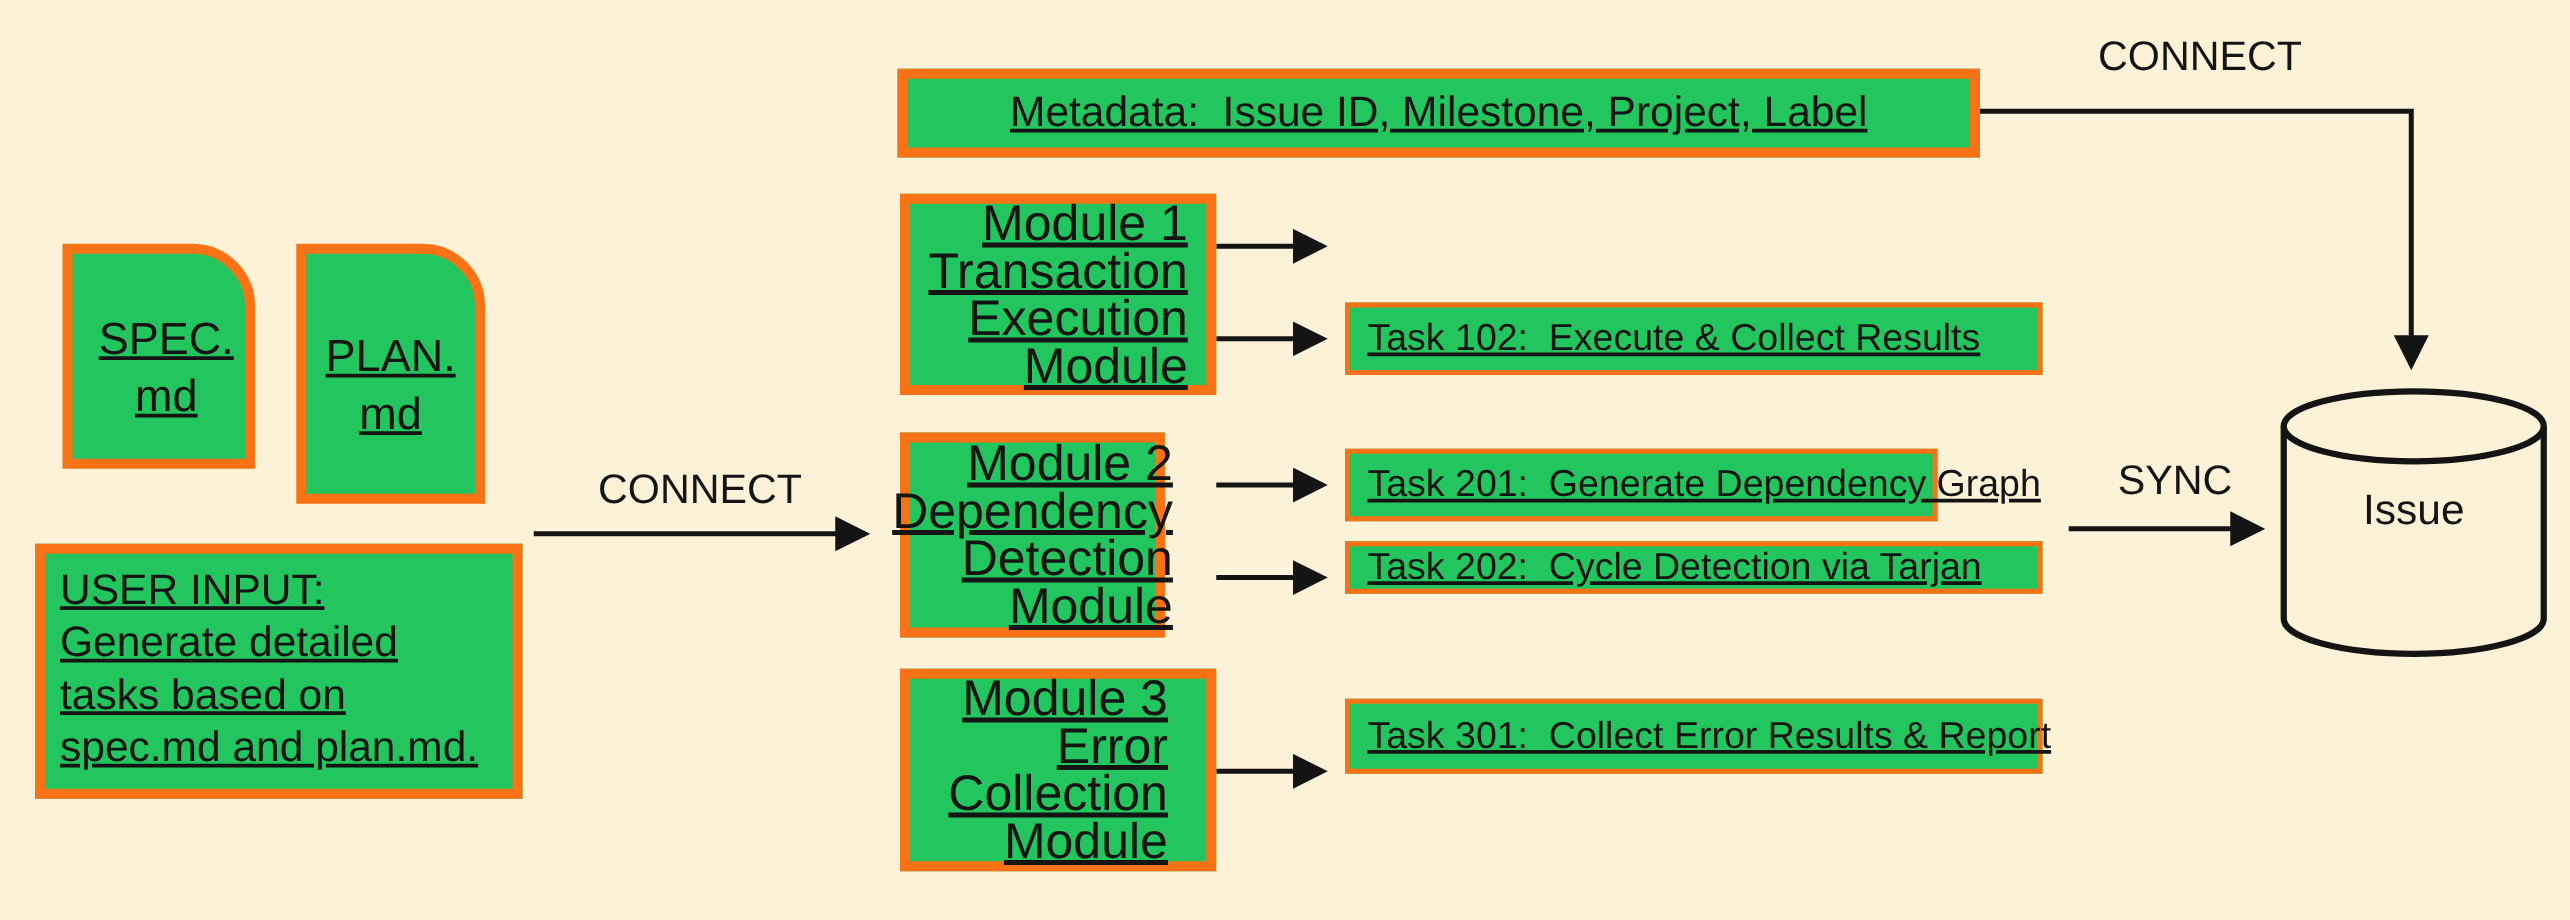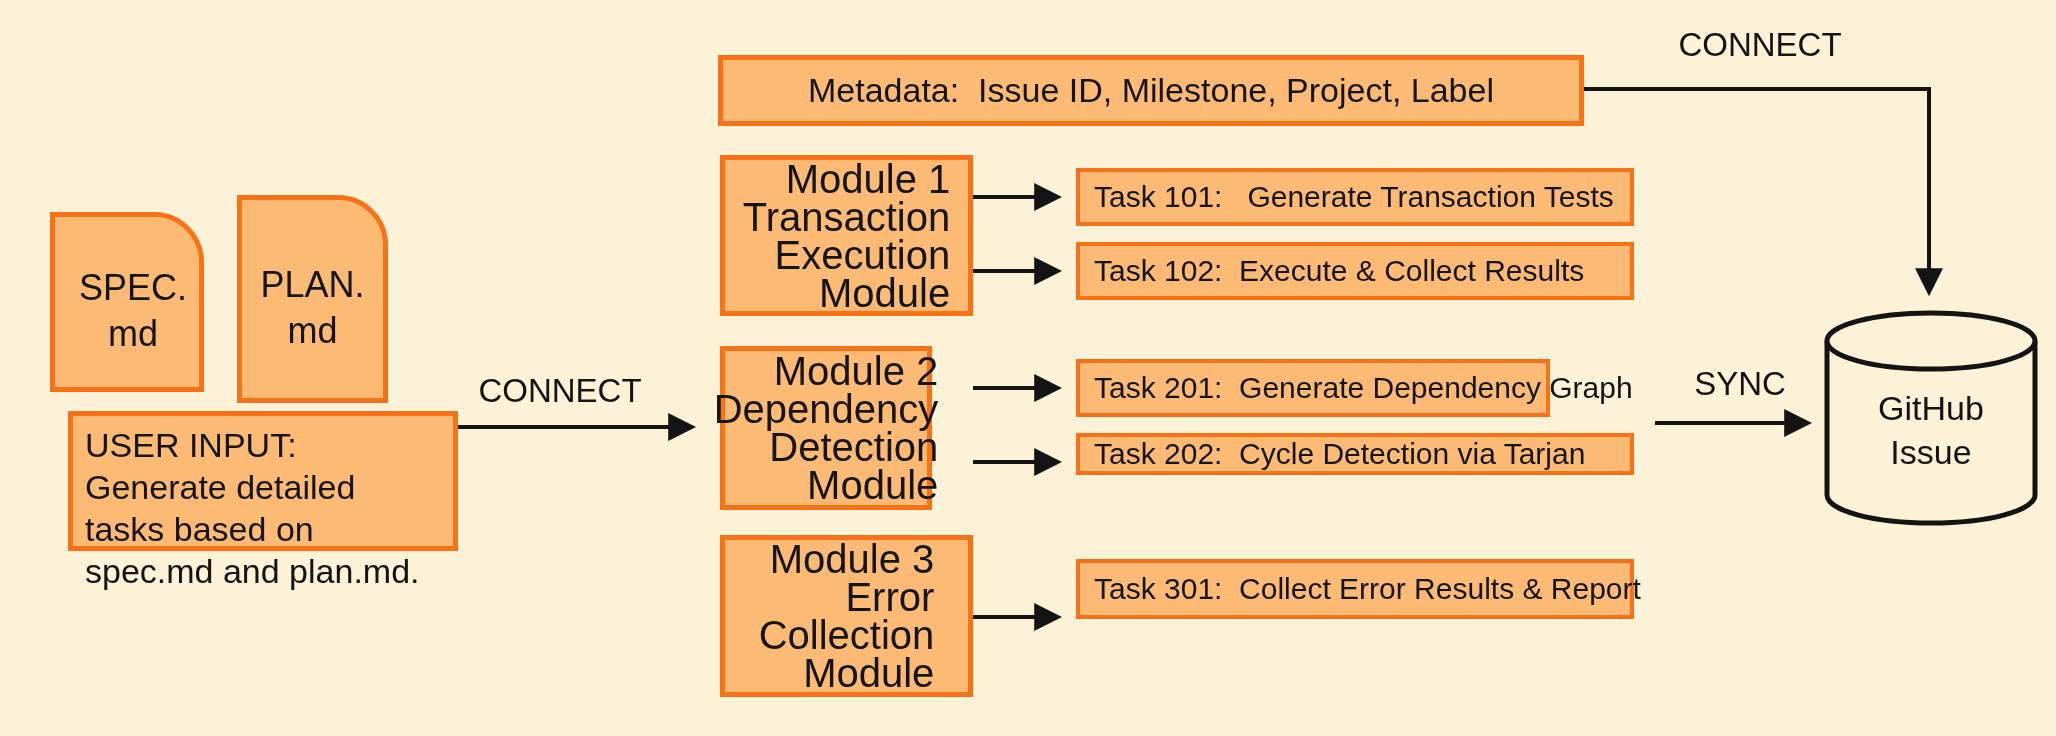--- a/index.html
+++ b/index.html
@@ -17,25 +17,26 @@
     overflow: hidden;
   }
   .layer {
     position: absolute;
     left: 0; top: 0;
     width: 2056px; height: 736px;
   }
   .node {
     position: absolute;
     box-sizing: border-box;
-    background: #fdba74;
-    border: 5px solid #f97316;
+    background: #22c55e;
+    border: 8px solid #f97316;
     display: flex;
     align-items: center;
     justify-content: center;
+    text-decoration: underline;
   }
   .doc {
     border-top-right-radius: 50px;
   }
   .doc-text {
     text-align: center;
     font-size: 36px;
     line-height: 46px;
     margin-top: 18px;
   }
@@ -113,34 +114,34 @@
     <line class="stroke" x1="973" y1="617" x2="1058" y2="617" marker-end="url(#arrow)"></line>
 
     <line class="stroke" x1="1655" y1="423" x2="1808" y2="423" marker-end="url(#arrow)"></line>
 
     <path class="stroke" d="M1584,89 L1929,89 L1929,292" marker-end="url(#arrow)"></path>
 
     <path class="shape" d="M1827,341 L1827,495 A104,28 0 0 0 2035,495 L2035,341"></path>
     <ellipse class="shape" cx="1931" cy="341" rx="104" ry="28"></ellipse>
   </svg>
 
-  <div class="node doc" style="left:50px; top:212px; width:154px; height:180px;padding-left:12px;">
+  <div class="node doc" style="left:50px; top:195px; width:154px; height:180px;padding-left:12px;">
     <div class="doc-text">
       <span>SPEC.</span>
       <span>md</span>
     </div>
   </div>
   <div class="node doc" style="left:237px; top:195px; width:151px; height:208px;">
     <div class="doc-text">
       <span>PLAN.</span>
       <span>md</span>
     </div>
   </div>
 
-  <div class="node user-input-box" style="left:28px; top:411px; width:390px; height:140px;margin-left:40px;">
+  <div class="node user-input-box" style="left:28px; top:435px; width:390px; height:204px;">
     <div class="user-text">
       <span>USER INPUT:</span>
       <span>Generate detailed</span>
       <span>tasks based on</span>
       <span>spec.md and plan.md.</span>
     </div>
   </div>
 
   <div class="node metadata-box" style="left:718px; top:55px; width:866px; height:71px;">
     <span>Metadata:  Issue ID, Milestone, Project, Label</span>
@@ -164,38 +165,34 @@
   </div>
   <div class="node module-box" style="left:720px; top:535px; width:253px; height:162px;">
     <div>
       <span>Module 3</span>
       <span>Error</span>
       <span>Collection</span>
       <span>Module</span>
     </div>
   </div>
 
-  <div class="node task-box" style="left:1076px; top:168px; width:558px; height:58px;">
-    <span>Task 101:   Generate Transaction Tests</span>
-  </div>
   <div class="node task-box" style="left:1076px; top:242px; width:558px; height:58px;">
     <span>Task 102:  Execute &amp; Collect Results</span>
   </div>
   <div class="node task-box" style="left:1076px; top:359px; width:474px; height:58px;">
     <span>Task 201:  Generate Dependency Graph</span>
   </div>
   <div class="node task-box" style="left:1076px; top:433px; width:558px; height:42px;">
     <span>Task 202:  Cycle Detection via Tarjan</span>
   </div>
   <div class="node task-box" style="left:1076px; top:559px; width:558px; height:60px;">
     <span>Task 301:  Collect Error Results &amp; Report</span>
   </div>
 
   <div class="flow-label" style="left:450px; top:372px; width:220px;">CONNECT</div>
   <div class="flow-label" style="left:1655px; top:26px; width:210px;">CONNECT</div>
   <div class="flow-label" style="left:1680px; top:365px; width:120px;">SYNC</div>
 
   <div class="cyl-text" style="left:1840px; top:386px; width:182px;">
-    <span>GitHub</span>
     <span>Issue</span>
   </div>
 
 </div>
 
 </body></html>

